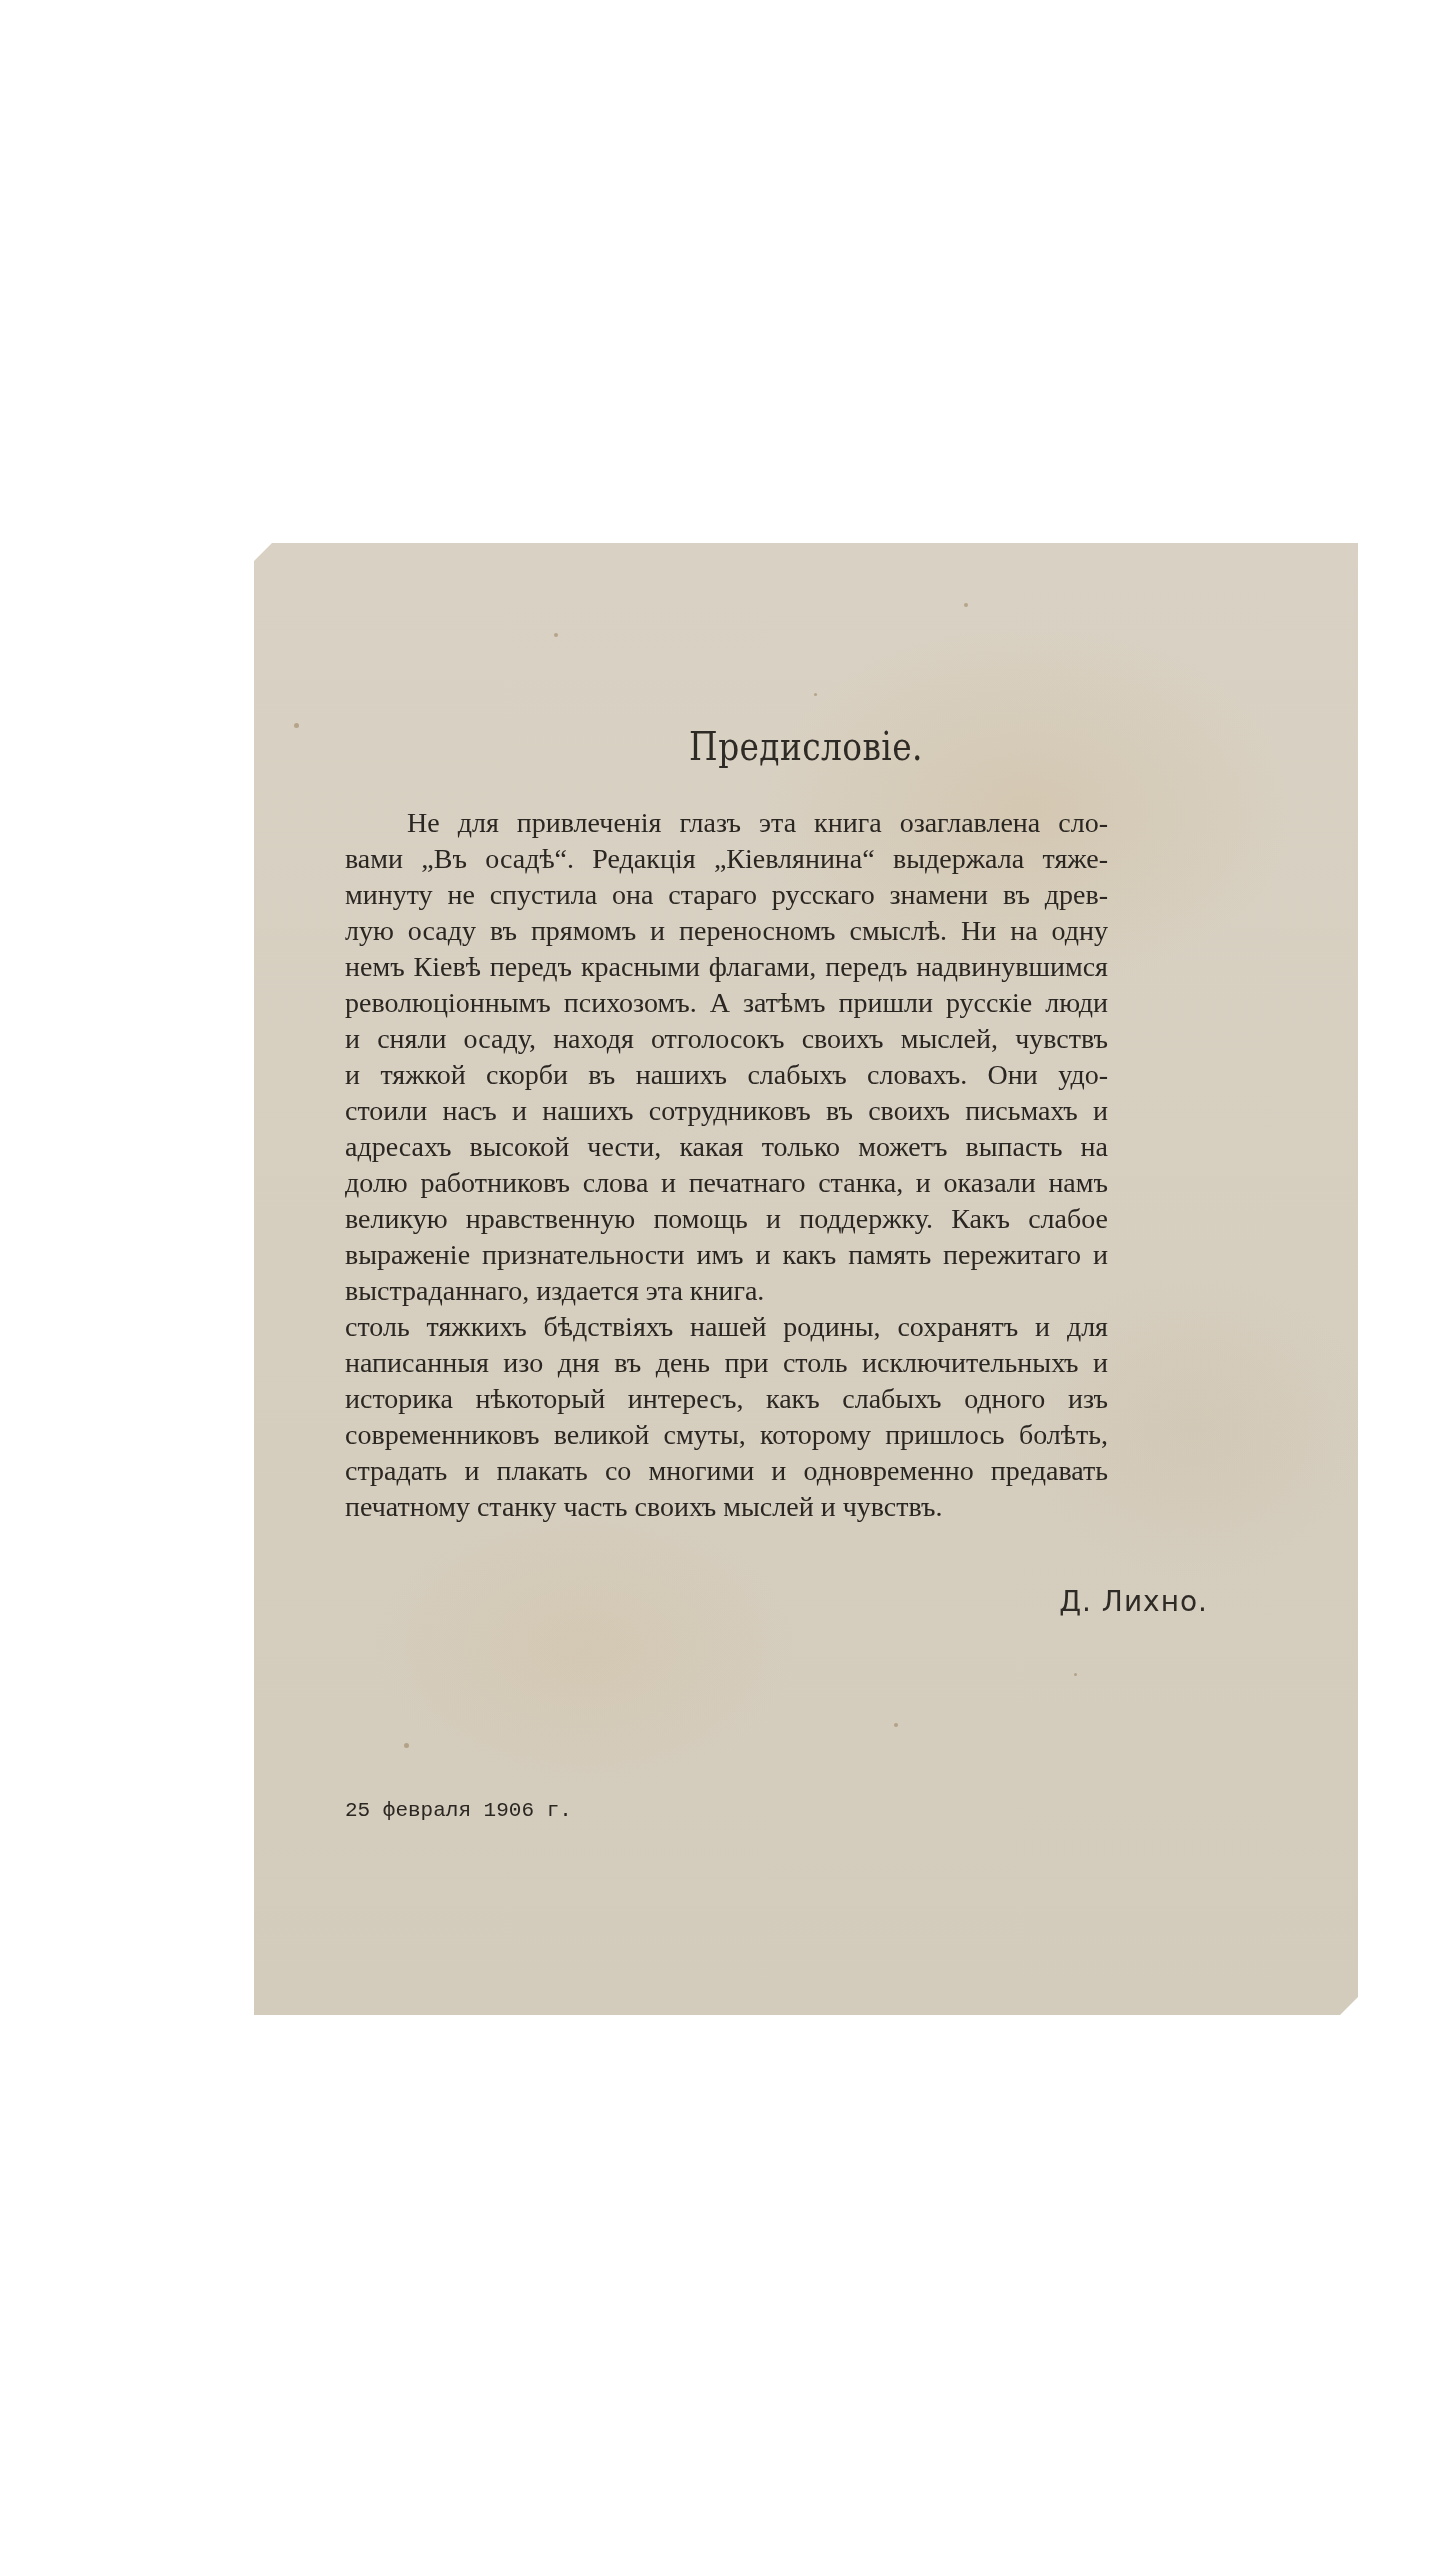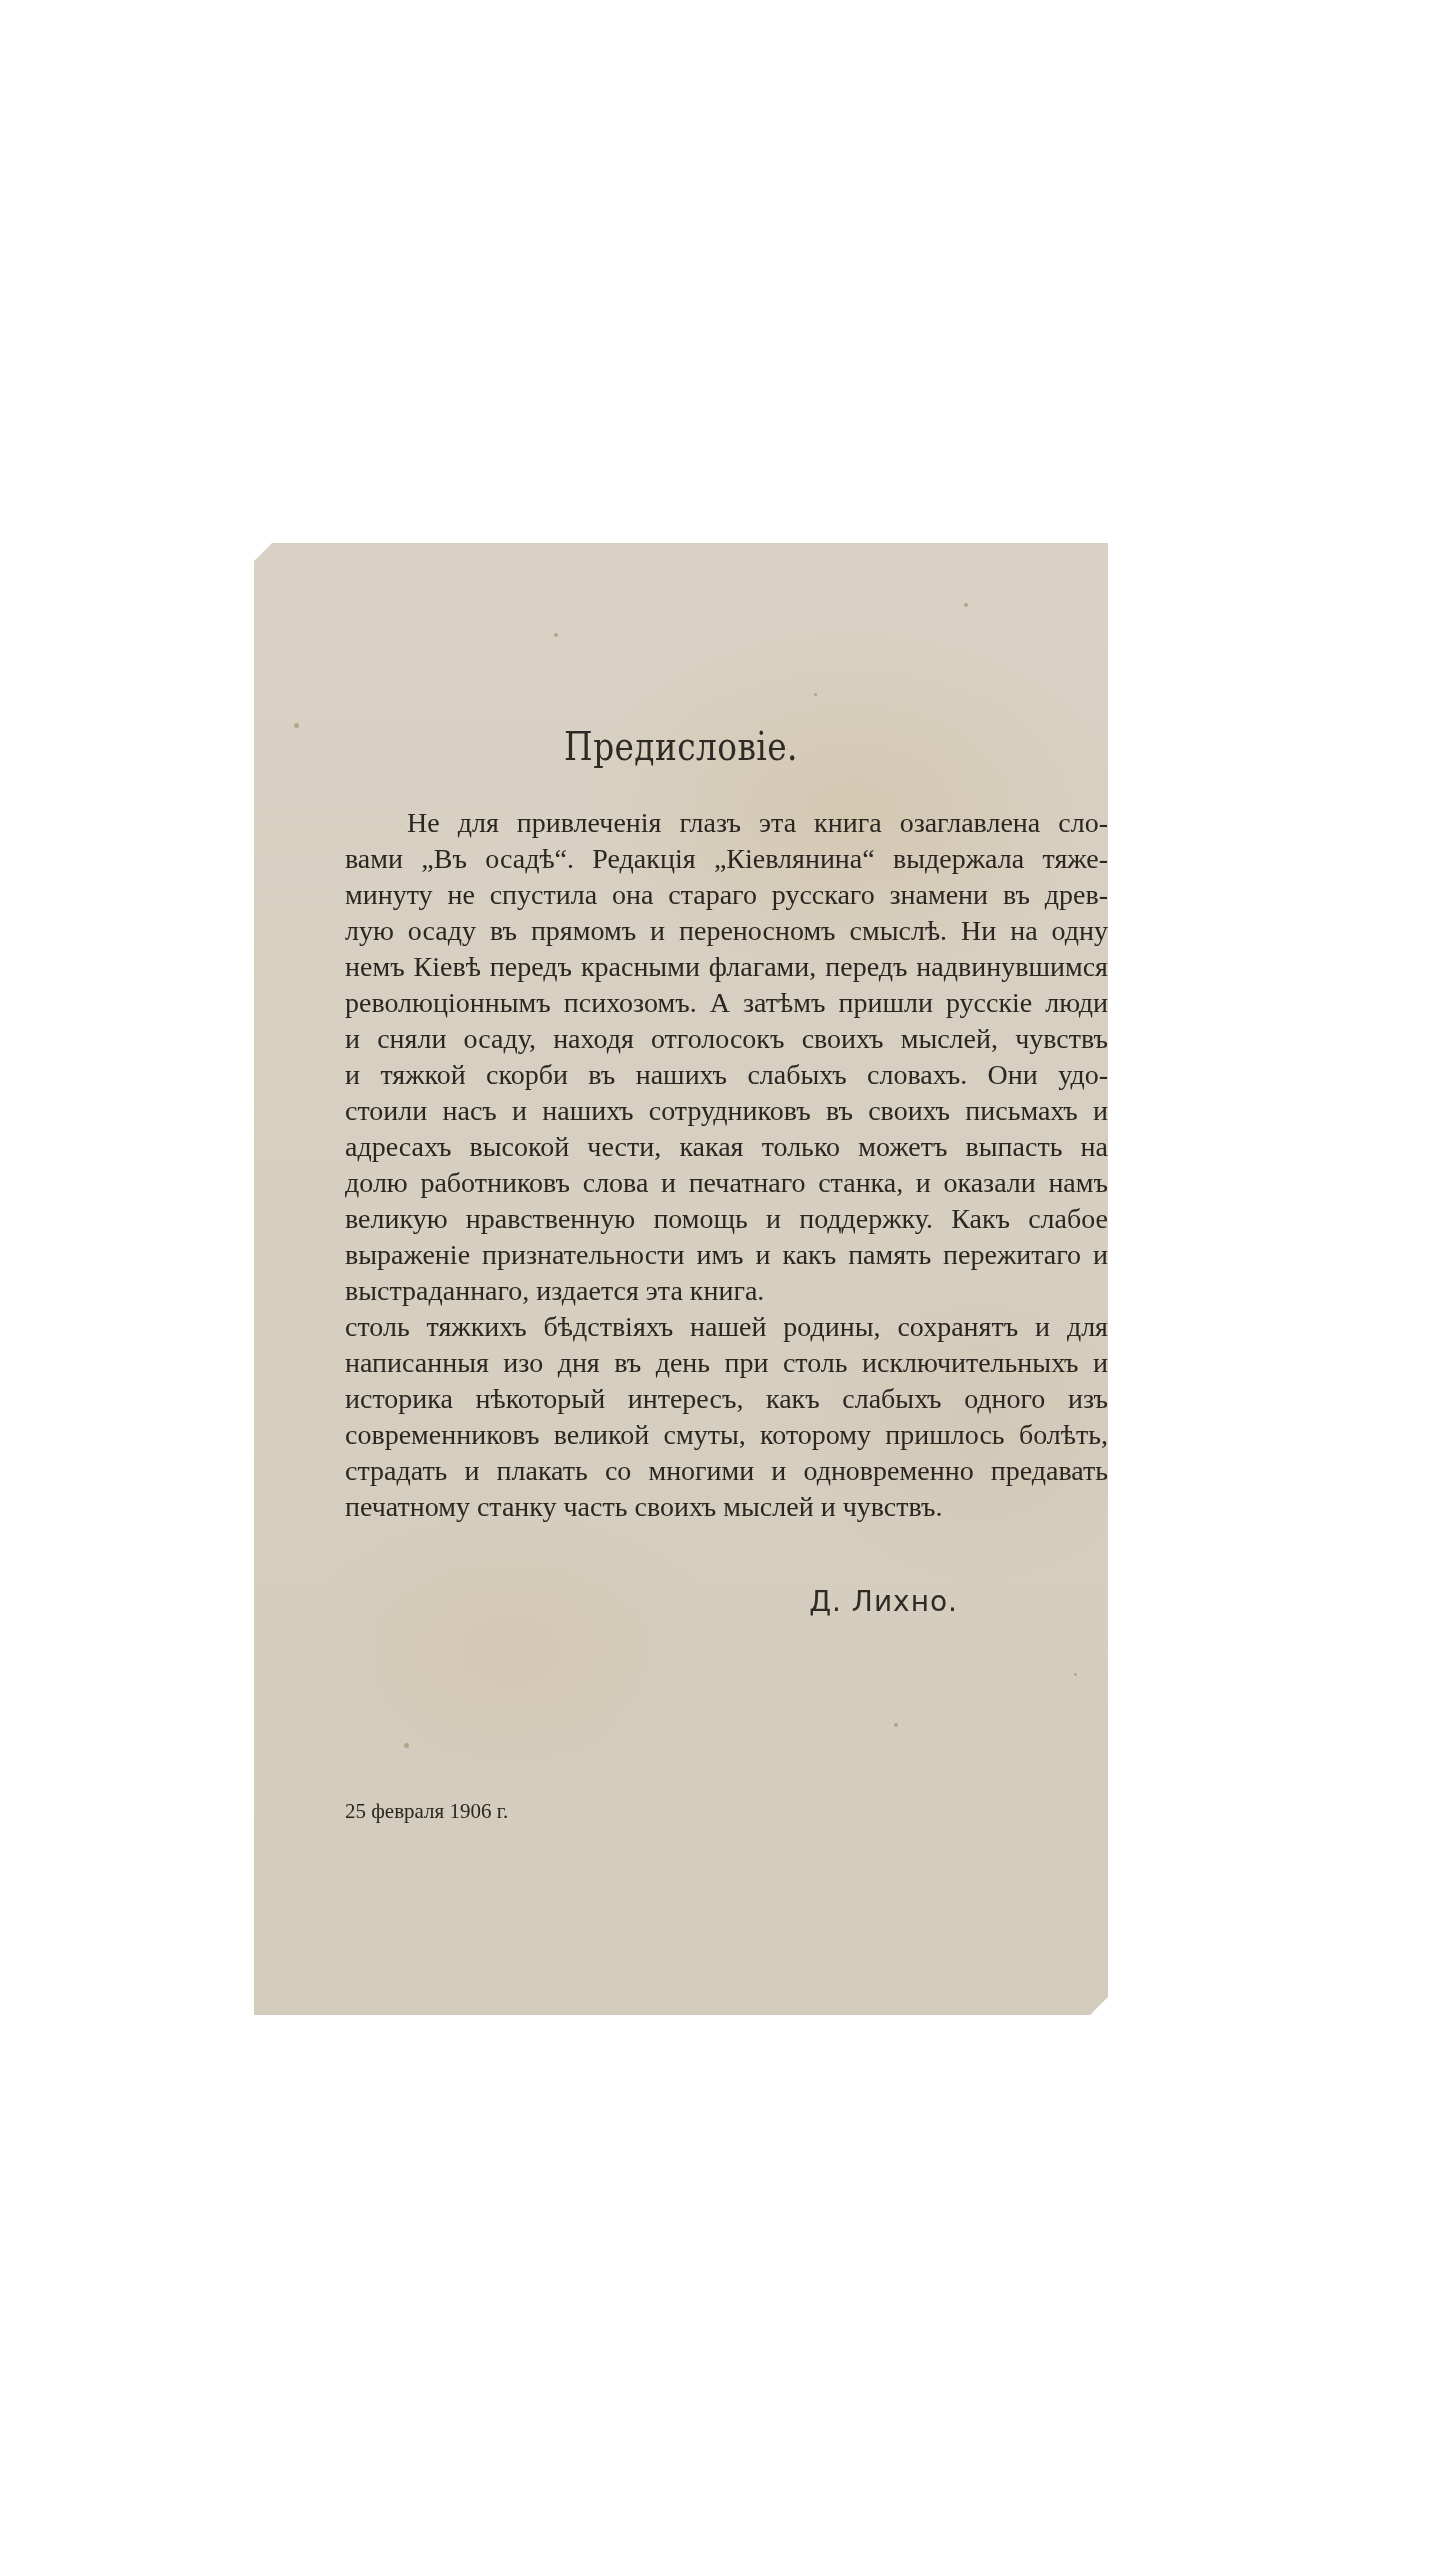--- a/index.html
+++ b/index.html
@@ -1,21 +1,21 @@
 <!DOCTYPE html>
 <html><head>
 <meta charset="utf-8">
 <style>
   html, body { margin: 0; padding: 0; }
   body {
     width: 1456px; height: 2560px; background: #ffffff; position: relative; overflow: hidden;
     font-family: "Liberation Serif", "DejaVu Serif", serif;
   }
   .page {
-    position: absolute; left: 254px; top: 543px; width: 854px; height: 1472px;
+    position: absolute; left: 254px; top: 543px; width: 1104px; height: 1472px;
     background:
       radial-gradient(ellipse 380px 260px at 70% 18%, rgba(205,185,150,0.35), rgba(0,0,0,0) 70%),
       radial-gradient(ellipse 300px 200px at 30% 75%, rgba(210,190,155,0.30), rgba(0,0,0,0) 70%),
       radial-gradient(ellipse 260px 220px at 85% 60%, rgba(200,185,160,0.25), rgba(0,0,0,0) 70%),
       linear-gradient(180deg, #d9d1c3 0%, #d6cebf 50%, #d3cbbc 100%);
     clip-path: polygon(18px 0, 100% 0, 100% calc(100% - 18px), calc(100% - 18px) 100%, 0 100%, 0 18px);
   }
   .title {
     position: absolute; left: 0; right: 0; top: 180px; text-align: center;
     font-size: 40px; color: #2e2a25; font-family: "DejaVu Serif", serif; font-weight: normal;
@@ -31,21 +31,21 @@
     height: 36px;
   }
   .line.indent { padding-left: 62px; }
   .line.last { text-align-last: left; }
   .signature {
     position: absolute; right: 150px; top: 1042px; font-size: 28px; color: #2e2a25;
     font-family: "DejaVu Sans", sans-serif; font-weight: normal; letter-spacing: 1px;
   }
   .date {
     position: absolute; left: 91px; top: 1256px; font-size: 21px; color: #2a2621;
-    font-family: Liberation Serif, serif;
+    font-family: Liberation Mono, monospace;
   }
   .speck { position: absolute; border-radius: 50%; background: rgba(140,110,70,0.45); }
 </style>
 </head>
 <body>
 
 <div class="page">
   <div class="speck" style="left:40px;top:180px;width:5px;height:5px;"></div>
   <div class="speck" style="left:300px;top:90px;width:4px;height:4px;"></div>
   <div class="speck" style="left:560px;top:150px;width:3px;height:3px;"></div>

